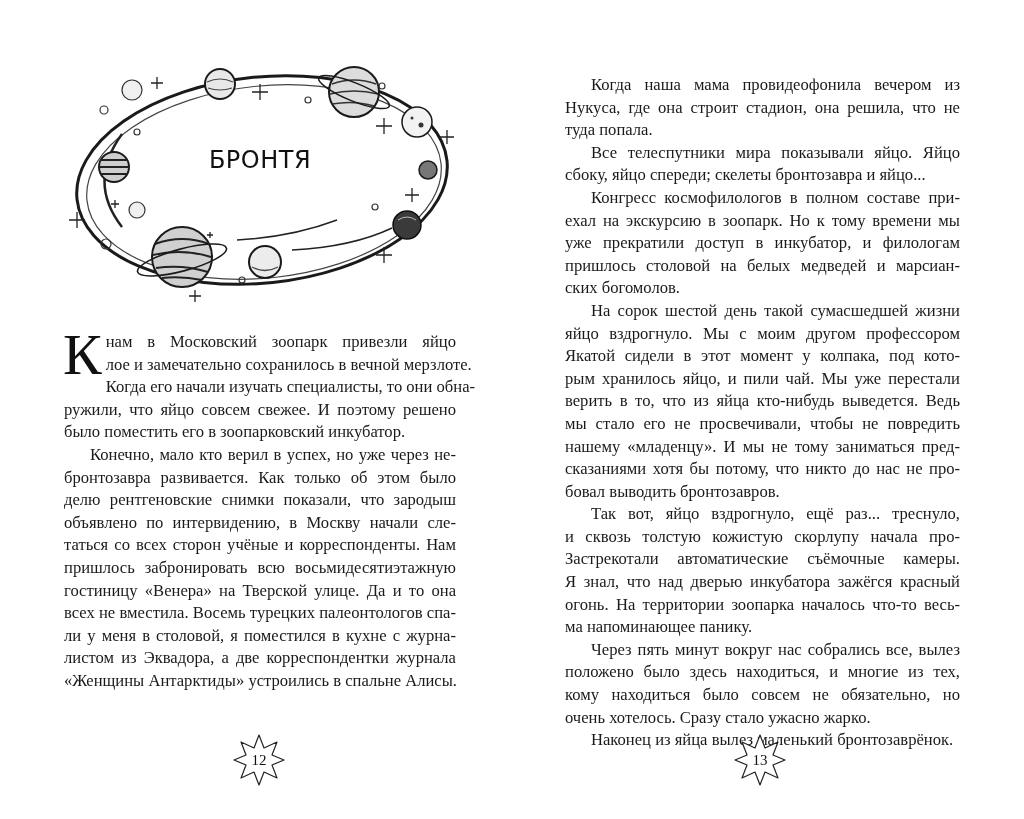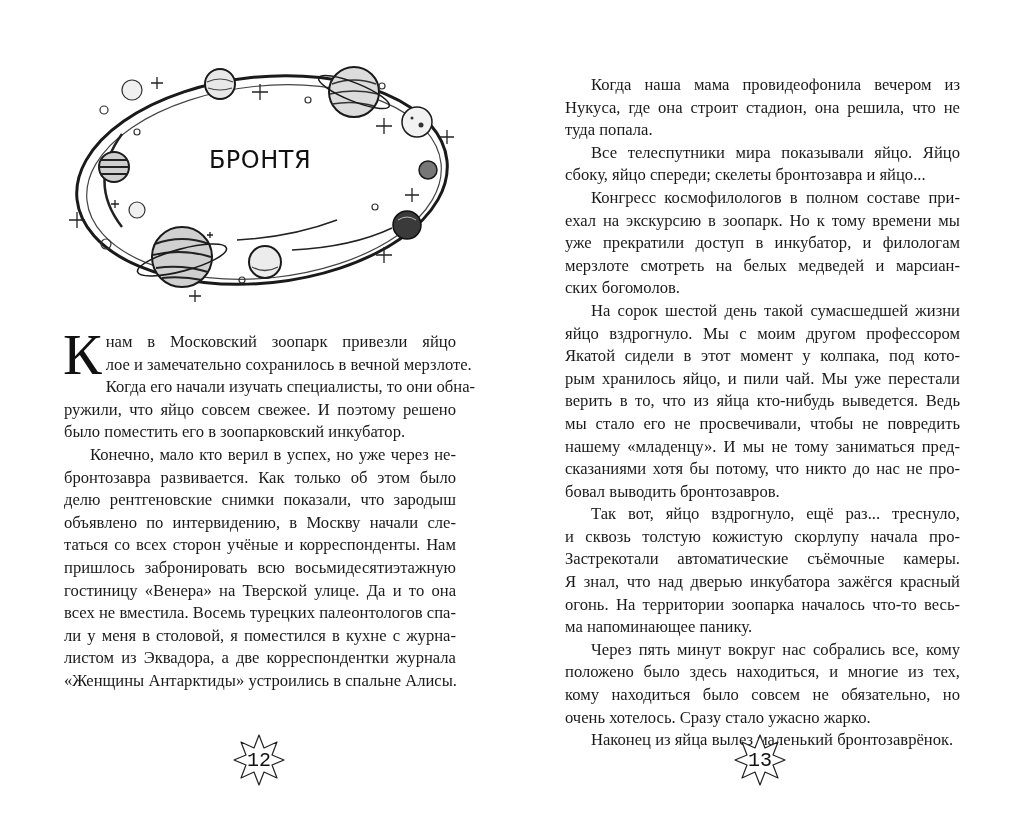--- a/index.html
+++ b/index.html
@@ -38,21 +38,21 @@
     }
     .dropcap-wrap .line.dc { padding-left: 0; }
 
     .page-number {
       position: absolute; top: 733px; width: 54px; height: 54px;
     }
     .page-number svg { position: absolute; left: 0; top: 0; width: 54px; height: 54px; }
     .page-number span {
       position: absolute; left: 0; top: 0; width: 54px; height: 54px;
       display: flex; align-items: center; justify-content: center;
-      font-family: Liberation Mono, monospace; font-size: 20px; color: #111;
+      font-family: Liberation Serif, serif; font-size: 15px; color: #111;
     }
     .pn-left { left: 232px; }
     .pn-right { left: 733px; }
   </style>
 </head>
 <body>
 
 <div class="page page-left">
   <div class="illustration">
     <svg viewBox="0 0 396 258">
@@ -169,21 +169,21 @@
     <span class="line last">туда попала.</span>
   </div>
   <div>
     <span class="line indent">Все телеспутники мира показывали яйцо. Яйцо</span>
     <span class="line last">сбоку, яйцо спереди; скелеты бронтозавра и яйцо...</span>
   </div>
   <div>
     <span class="line indent">Конгресс космофилологов в полном составе при-</span>
     <span class="line">ехал на экскурсию в зоопарк. Но к тому времени мы</span>
     <span class="line">уже прекратили доступ в инкубатор, и филологам</span>
-    <span class="line">мерзлоте смотреть на белых медведей и марсиан-</span>
+    <span class="line">пришлось столовой на белых медведей и марсиан-</span>
     <span class="line last">ских богомолов.</span>
   </div>
   <div>
     <span class="line indent">На сорок шестой день такой сумасшедшей жизни</span>
     <span class="line">яйцо вздрогнуло. Мы с моим другом профессором</span>
     <span class="line">Якатой сидели в этот момент у колпака, под кото-</span>
     <span class="line">рым хранилось яйцо, и пили чай. Мы уже перестали</span>
     <span class="line">верить в то, что из яйца кто-нибудь выведется. Ведь</span>
     <span class="line">мы стало его не просвечивали, чтобы не повредить</span>
     <span class="line">нашему «младенцу». И мы не тому заниматься пред-</span>
@@ -192,21 +192,21 @@
   </div>
   <div>
     <span class="line indent">Так вот, яйцо вздрогнуло, ещё раз... треснуло,</span>
     <span class="line">и сквозь толстую кожистую скорлупу начала про-</span>
     <span class="line">Застрекотали автоматические съёмочные камеры.</span>
     <span class="line">Я знал, что над дверью инкубатора зажёгся красный</span>
     <span class="line">огонь. На территории зоопарка началось что-то весь-</span>
     <span class="line last">ма напоминающее панику.</span>
   </div>
   <div>
-    <span class="line indent">Через пять минут вокруг нас собрались все, кому</span>
+    <span class="line indent">Через пять минут вокруг нас собрались все, вылез</span>
     <span class="line">положено было здесь находиться, и многие из тех,</span>
     <span class="line">кому находиться было совсем не обязательно, но</span>
     <span class="line last">очень хотелось. Сразу стало ужасно жарко.</span>
   </div>
   <div>
     <span class="line indent last">Наконец из яйца вылез маленький бронтозаврёнок.</span>
   </div>
 </div>
 
 <div class="page-number pn-right">

